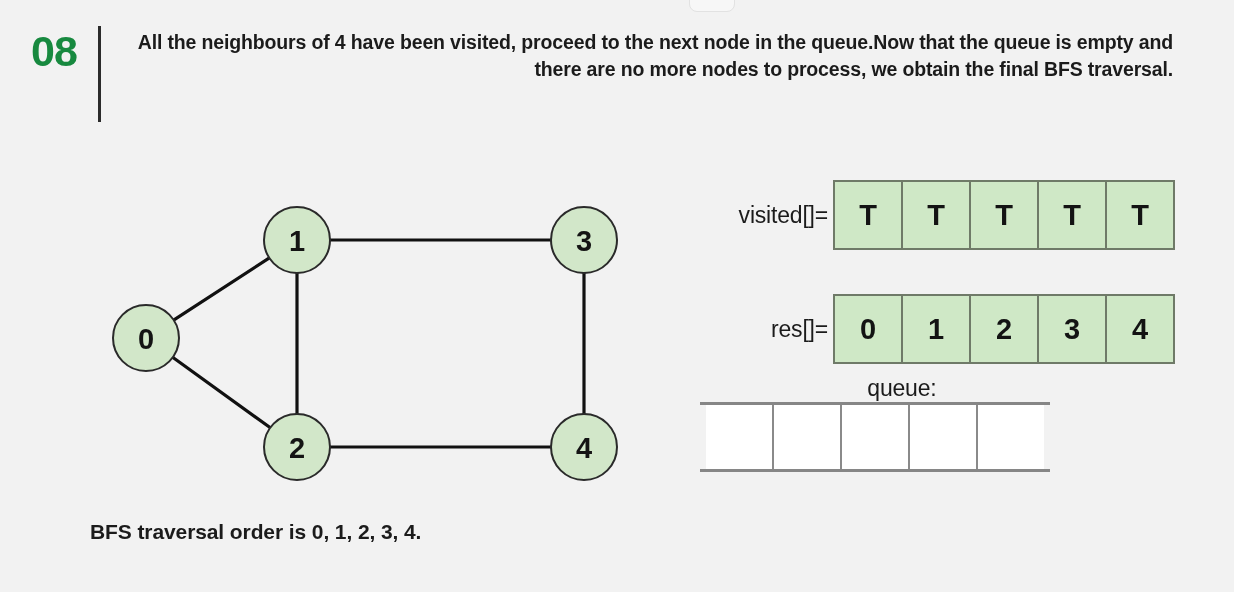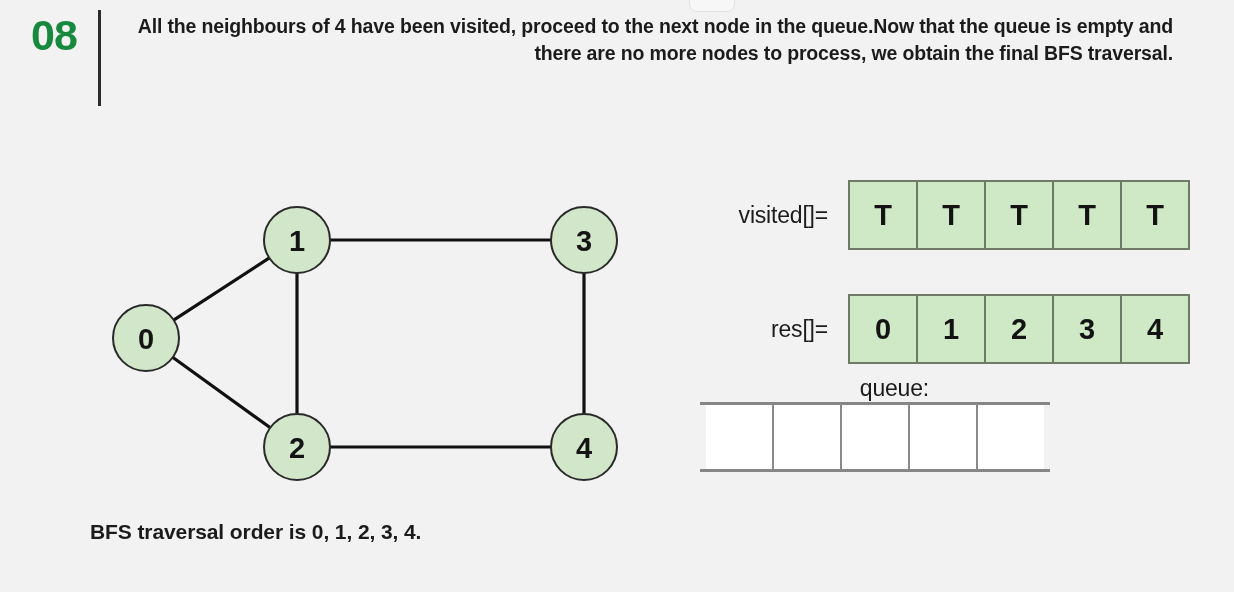--- a/index.html
+++ b/index.html
@@ -26,21 +26,21 @@
     height: 22px;
     border: 1px solid #e2e2e2;
     border-radius: 8px;
     background: #f7f7f7;
   }
 
   
   #header {
     position: absolute;
     left: 0;
-    top: 0;
+    top: 16px;
     width: 1188px;
     height: 120px;
   }
   #step-number {
     position: absolute;
     left: 18px;
     top: 14px;
     width: 72px;
     text-align: center;
     font-size: 43px;
@@ -127,21 +127,21 @@
     align-items: center;
     height: 70px;
   }
   #row-visited { top: 10px; }
   #row-res     { top: 124px; }
   #row-queue   { top: 205px; flex-direction: column; }
 
   .array-label {
     width: 128px;
     text-align: right;
-    padding-right: 20px;
+    padding-right: 5px;
     font-size: 23px;
     font-weight: 500;
     color: #1b1b1b;
     letter-spacing: -0.2px;
     white-space: nowrap;
   }
 
   .array-cells {
     display: flex;
   }

